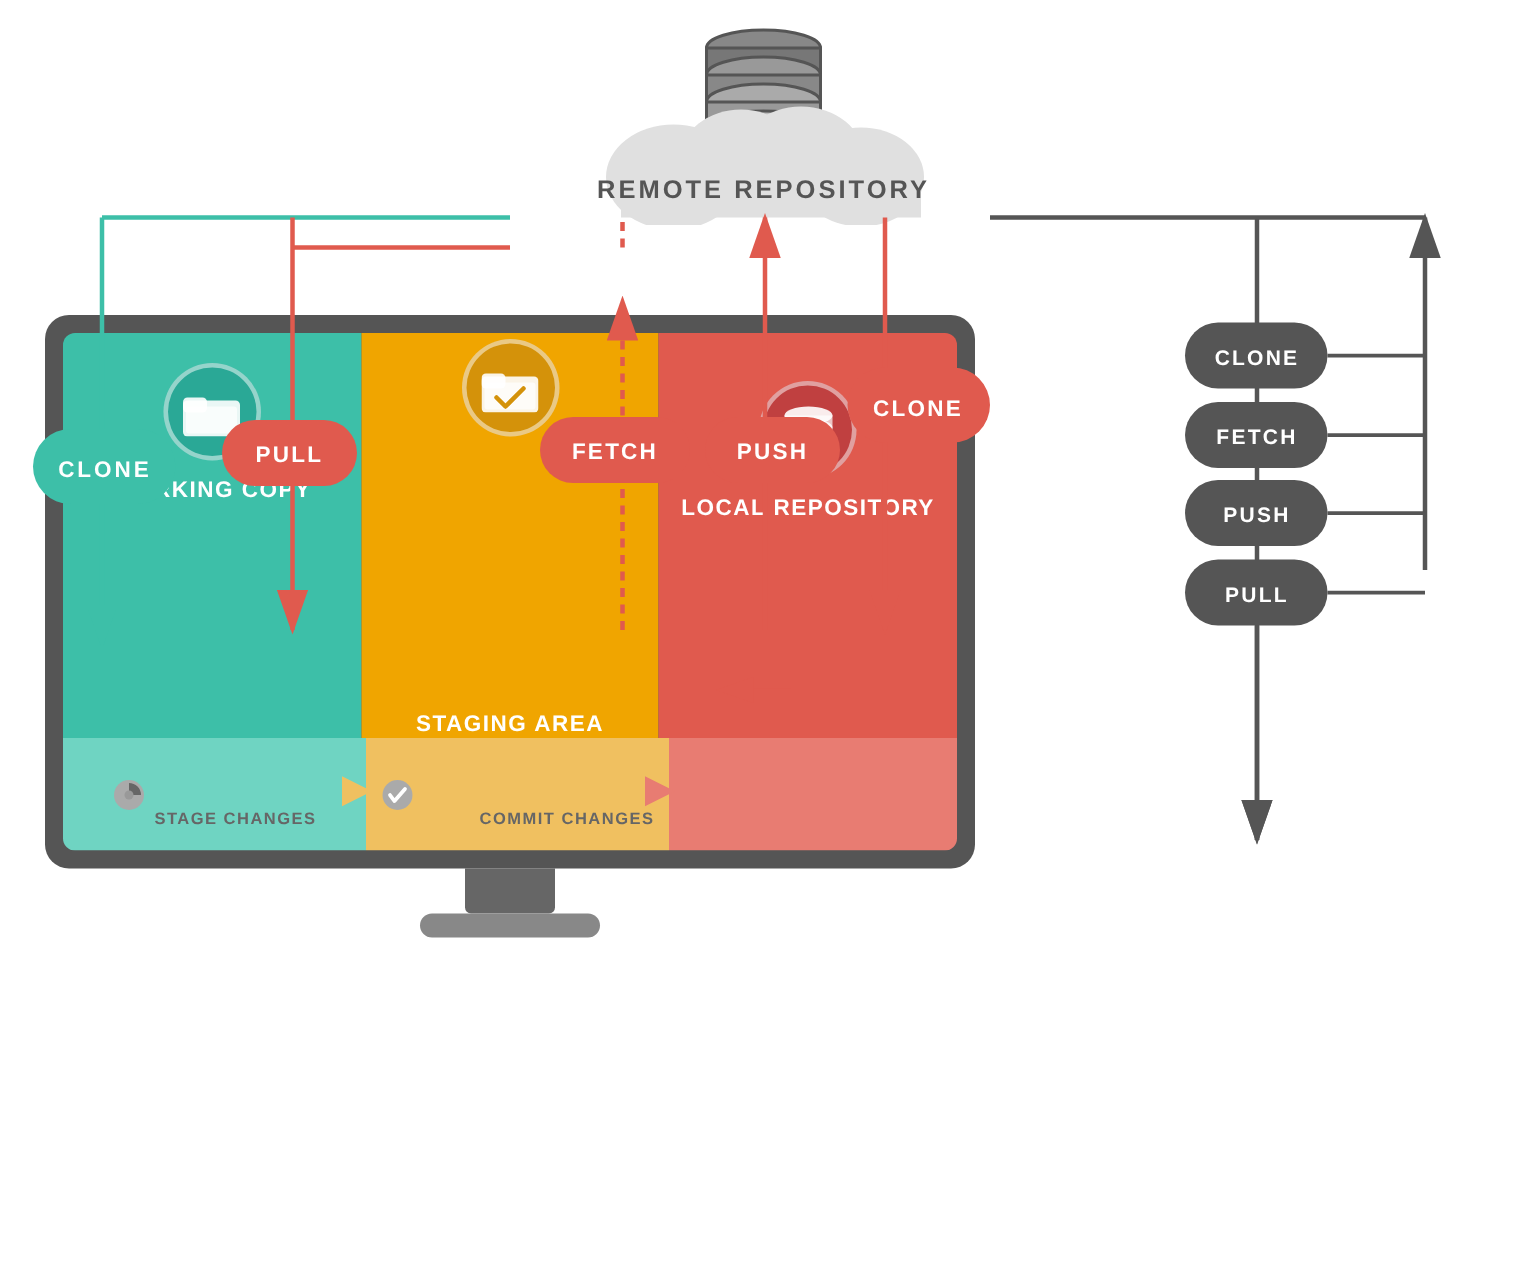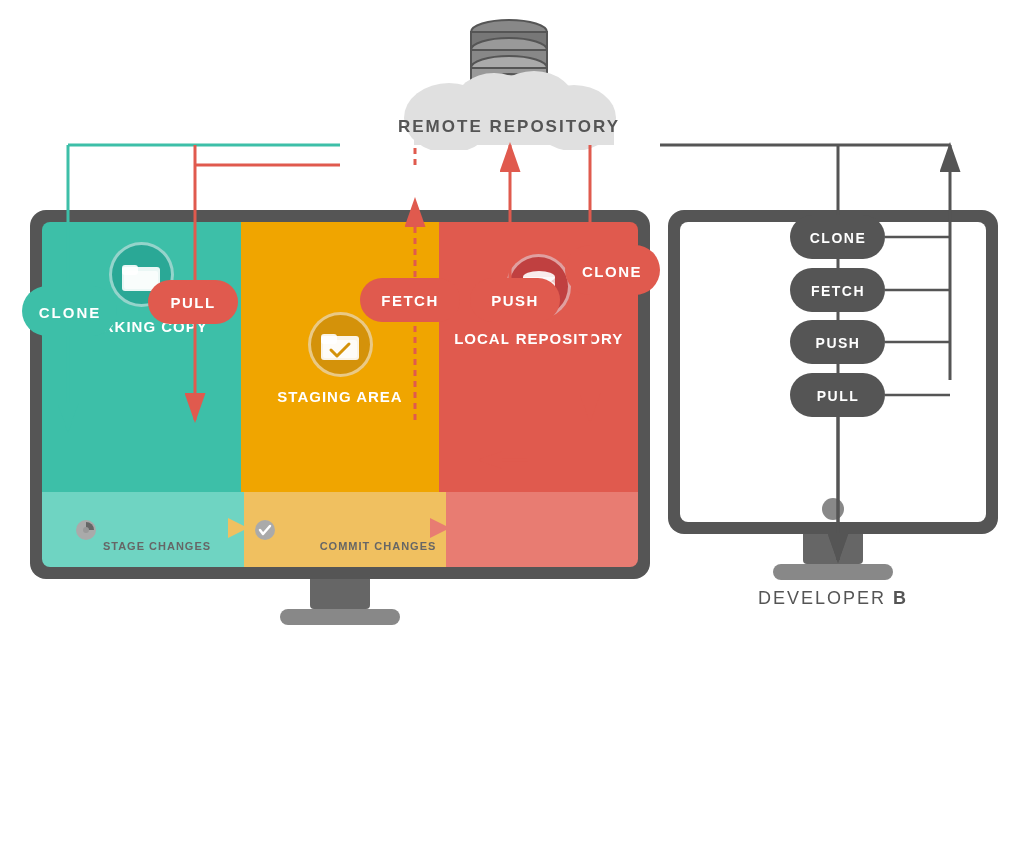--- a/index.html
+++ b/index.html
@@ -111,21 +111,21 @@
       padding-top: 20px;
       position: relative;
     }
 
     .staging-area {
       flex: 1;
       background: #f0a500;
       display: flex;
       flex-direction: column;
       align-items: center;
-      justify-content: center;
+      justify-content: space-between;
       padding-top: 4px;
       position: relative;
     }
 
     .local-repo {
       flex: 1;
       background: #e05a4e;
       display: flex;
       flex-direction: column;
       align-items: center;
@@ -327,31 +327,20 @@
           </div>
 
           <div class="strip-lr"></div>
         </div>
       </div>
     </div>
     <div class="monitor-stand"></div>
     <div class="monitor-base"></div>
   </div>
 
-  <div class="monitor-b">
-    <div class="monitor-frame">
-      <div class="monitor-button"></div>
-      <div class="monitor-screen-b"></div>
-    </div>
-    <div class="monitor-stand"></div>
-    <div class="monitor-base"></div>
-    <div class="developer-label">
-      <span>DEVELOPER</span> <strong>B</strong>
-    </div>
-  </div>
 
   <svg class="svg-arrows" viewBox="0 0 1018 858">
     <defs>
       <marker id="arrowRed" markerWidth="10" markerHeight="7" refX="9" refY="3.5" orient="auto">
         <polygon points="0 0, 10 3.5, 0 7" fill="#e05a4e"></polygon>
       </marker>
       <marker id="arrowTeal" markerWidth="10" markerHeight="7" refX="9" refY="3.5" orient="auto">
         <polygon points="0 0, 10 3.5, 0 7" fill="#3dbfa8"></polygon>
       </marker>
       <marker id="arrowDark" markerWidth="10" markerHeight="7" refX="9" refY="3.5" orient="auto">

